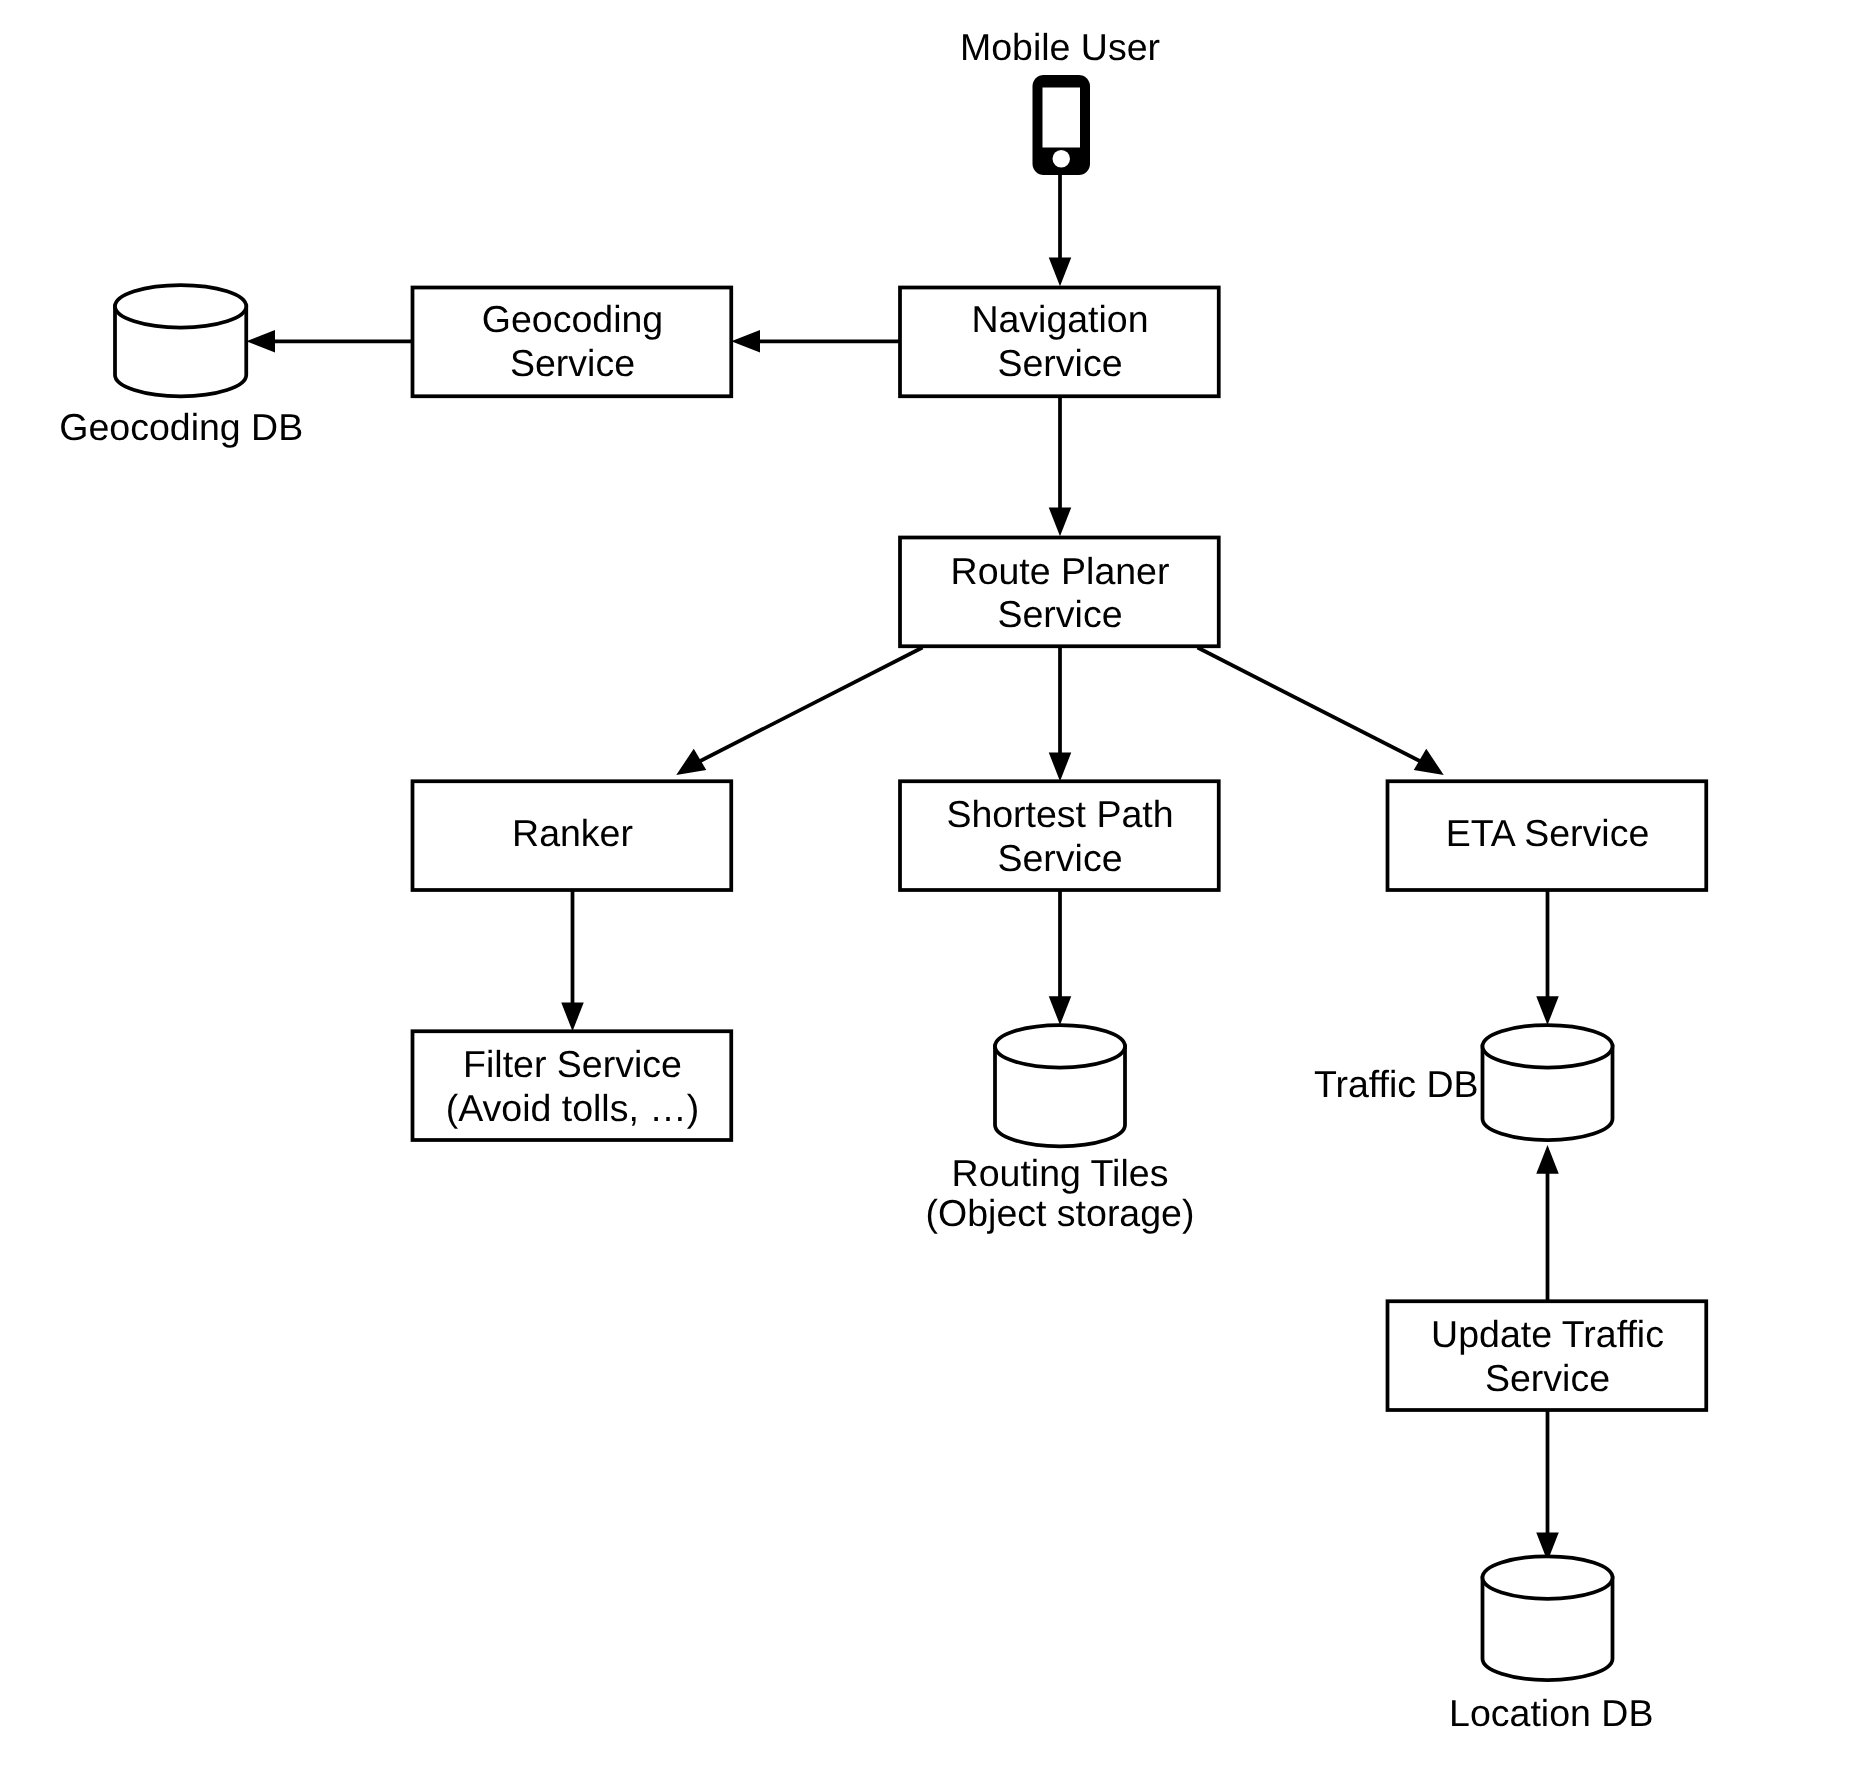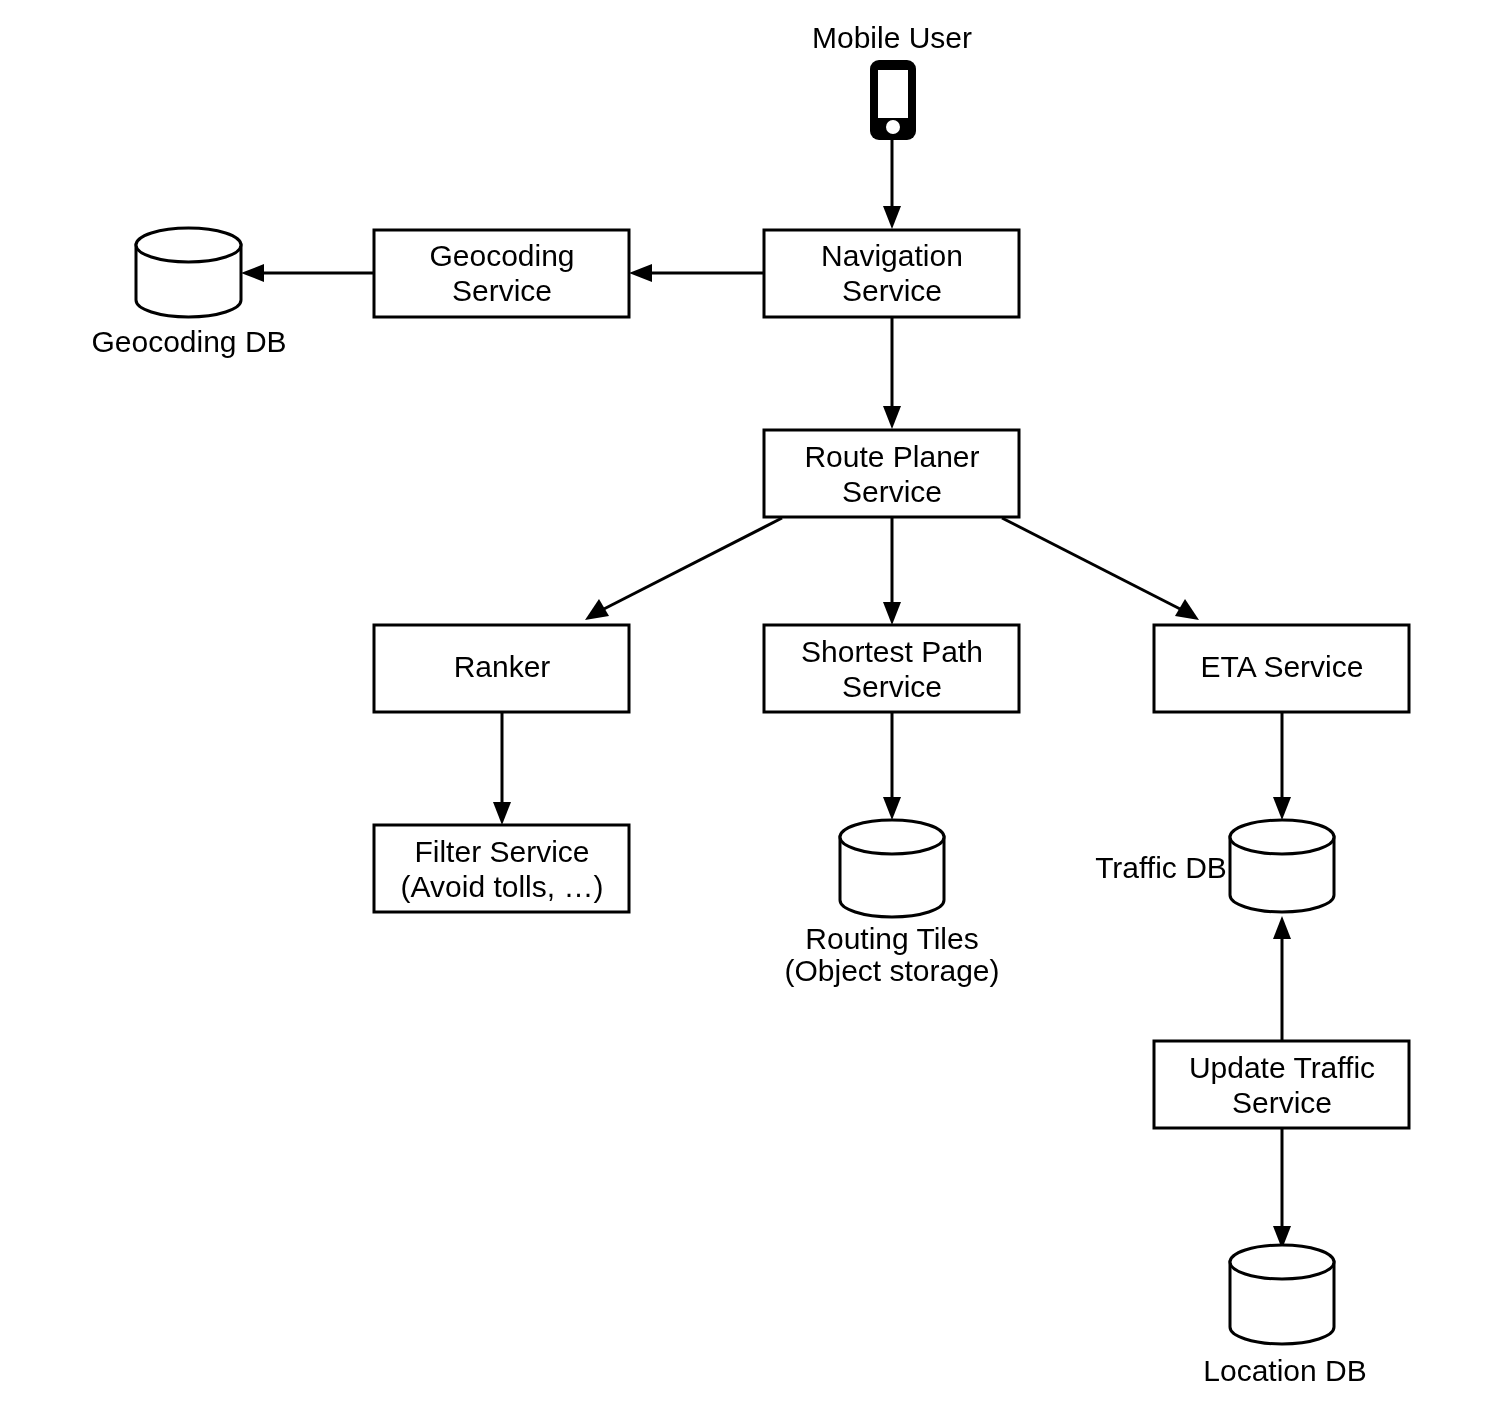--- a/index.html
+++ b/index.html
@@ -10,21 +10,20 @@
   body {
     width: 1496px;
     height: 1416px;
     font-family: "Liberation Sans", sans-serif;
     overflow: hidden;
   }
   #diagram-root {
     position: relative;
     width: 1414px;
     height: 1416px;
-    margin-left: 44px;
   }
   svg#arch-svg {
     display: block;
     width: 1496px;
     height: 1416px;
   }
   .node-box {
     fill: #ffffff;
     stroke: #000000;
     stroke-width: 3;

